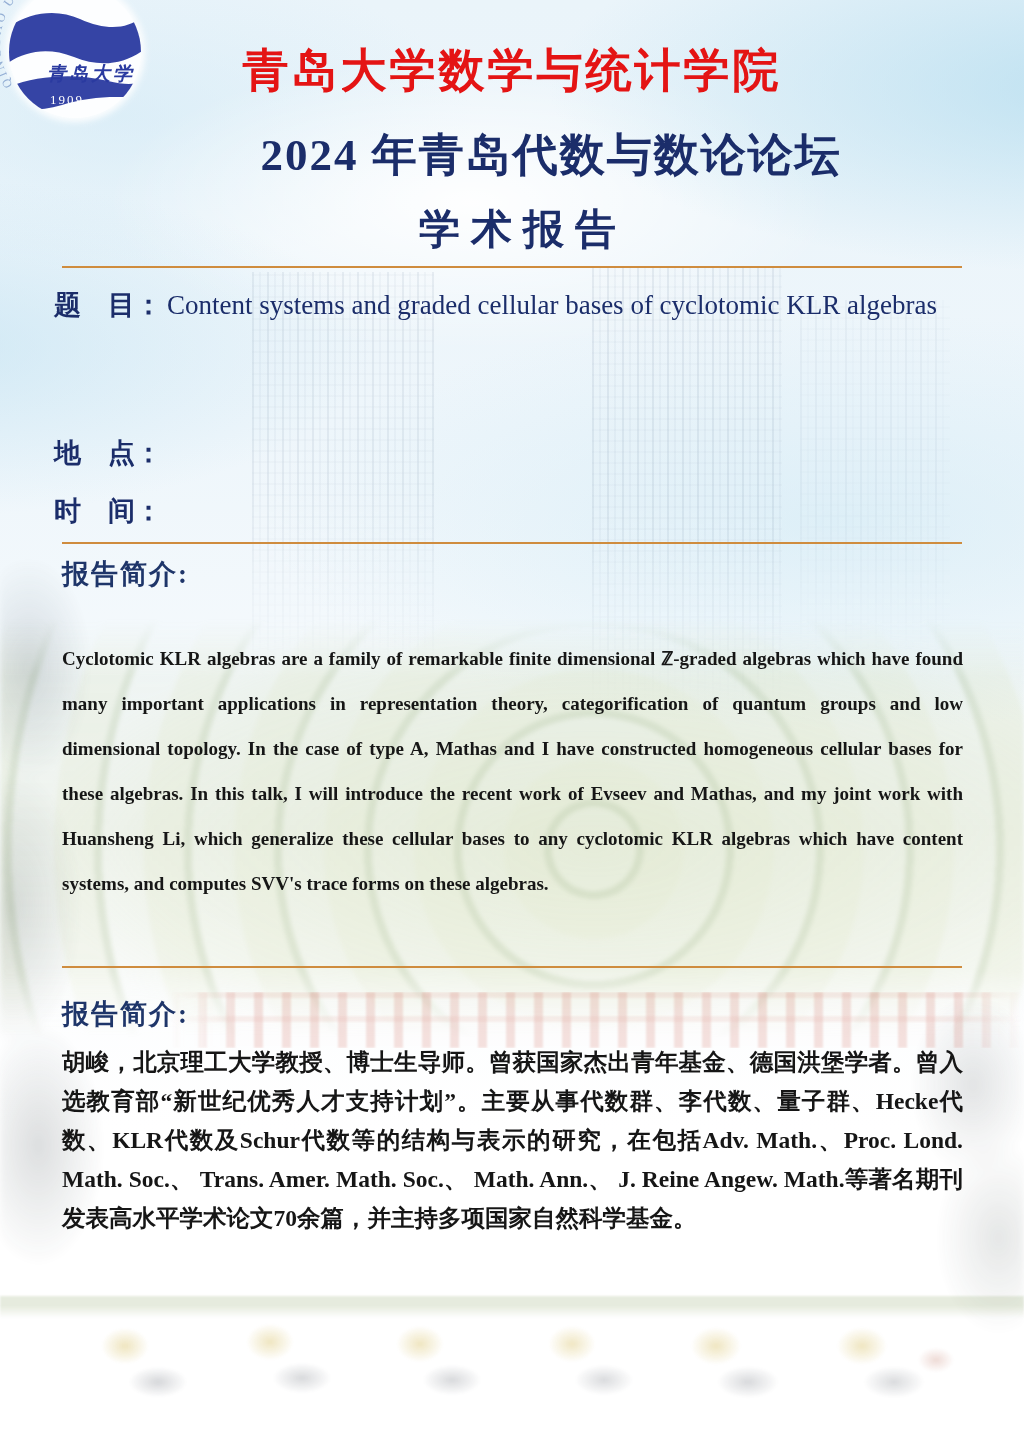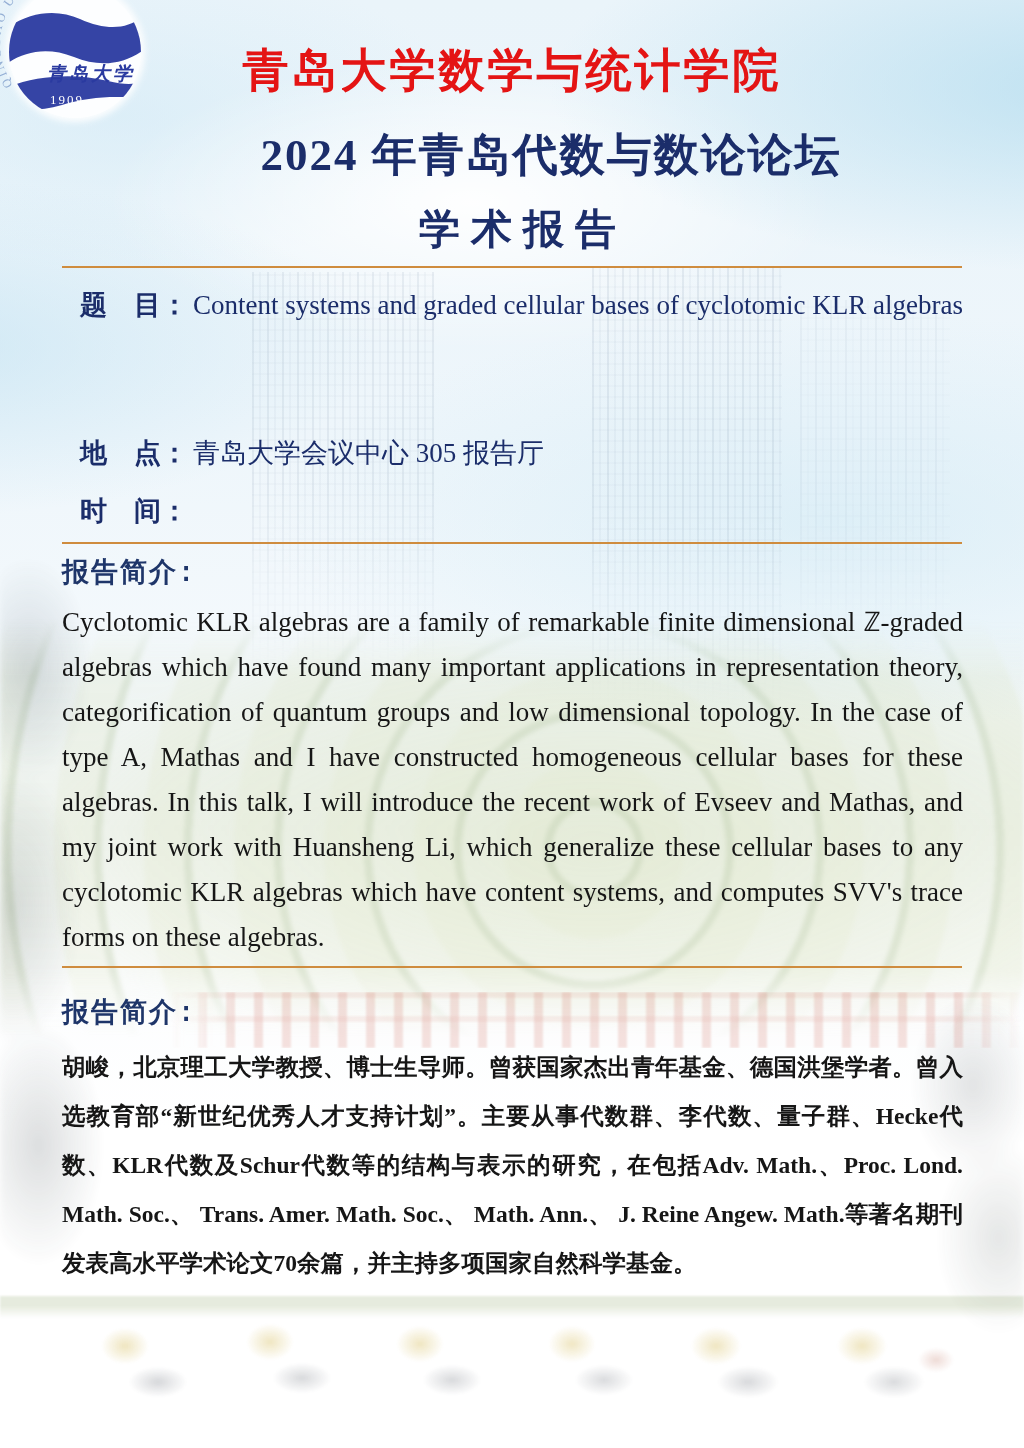--- a/index.html
+++ b/index.html
@@ -79,37 +79,37 @@
     font-weight:bold;font-size:46px;line-height:62px;letter-spacing:3px;color:var(--title-red);}
   .forum-title{position:absolute;top:124px;left:0;width:100%;text-align:center;
     font-weight:bold;font-size:45px;line-height:62px;letter-spacing:2px;color:var(--title-navy);padding-left:39px;}
   .subtitle{position:absolute;top:200px;left:0;width:100%;text-align:center;
     font-weight:bold;font-size:41px;line-height:58px;letter-spacing:11px;padding-left:22px;
     box-sizing:border-box;color:var(--title-navy);}
   
   .rule{position:absolute;left:62px;width:900px;height:2px;background:var(--rule-orange);}
   .rule-1{top:266px}.rule-2{top:542px}.rule-3{top:966px}
   
-  .detail-row{position:absolute;left:80px;width:902px;display:flex;align-items:center;}
+  .detail-row{position:absolute;left:54px;width:902px;display:flex;align-items:center;}
   .detail-label{flex:0 0 113px;font-weight:bold;font-size:27px;line-height:46px;
     color:var(--title-navy);white-space:pre;}
   .detail-value{flex:1 1 auto;font-weight:normal;font-size:27px;line-height:46px;
     color:var(--title-navy);white-space:pre-wrap;}
   .row-1{top:282px}.row-2{top:372px}.row-3{top:430px}.row-4{top:488px}
   .value-time{font-family:"DejaVu Sans Mono",monospace;font-size:26px;letter-spacing:.5px;}
   
   .section-heading{position:absolute;left:62px;font-weight:bold;font-size:27px;line-height:36px;
-    letter-spacing:2px;color:var(--heading-navy);font-family:Liberation Mono, monospace;}
+    letter-spacing:2px;color:var(--heading-navy);}
   .abstract-heading{top:556px}
   .bio-heading{top:996px}
-  .abstract-text{position:absolute;left:62px;top:600px;width:901px;
-    font-weight:normal;font-size:27px;line-height:45px;color:var(--body-ink);
+  .abstract-text{position:absolute;left:62px;top:636px;width:901px;
+    font-weight:bold;font-size:19px;line-height:45px;color:var(--body-ink);
     text-align:justify;text-align-last:left;}
   .bio-text{position:absolute;left:62px;top:1043px;width:901px;
-    font-weight:bold;font-size:23.5px;line-height:49px;color:var(--body-ink);
+    font-weight:bold;font-size:23.5px;line-height:39px;color:var(--body-ink);
     text-align:justify;text-align-last:left;}
 </style>
 </head>
 <body>
 
 <div class="page">
 
   <div class="bg">
     <div class="bg-sky"></div>
     <div class="bg-building b1"></div>
@@ -149,21 +149,20 @@
   <div class="forum-title">2024 年青岛代数与数论论坛</div>
   <div class="subtitle">学术报告</div>
   <div class="rule rule-1"></div>
 
   <div class="detail-row row-1">
     <span class="detail-label">题　目：</span>
     <span class="detail-value">Content systems and graded cellular bases of cyclotomic KLR algebras</span>
   </div>
   <div class="detail-row row-3">
     <span class="detail-label">地　点：</span>
-    <span class="detail-value">青岛大学会议中心 305 报告厅</span>
   </div>
   <div class="detail-row row-4">
     <span class="detail-label">时　间：</span>
   </div>
 
   <div class="rule rule-2"></div>
 
   <div class="section-heading abstract-heading">报告简介:</div>
   <div class="abstract-text">Cyclotomic KLR algebras are a family of remarkable finite dimensional  ℤ-graded algebras which have found many important applications in representation theory, categorification of quantum groups and low dimensional topology. In the case of type A, Mathas and I have constructed homogeneous cellular bases for these algebras. In this talk, I will introduce the recent work of Evseev and Mathas, and my joint work with Huansheng Li, which generalize these cellular bases to any cyclotomic KLR algebras which have content systems, and computes SVV's trace forms on these algebras.</div>
 

